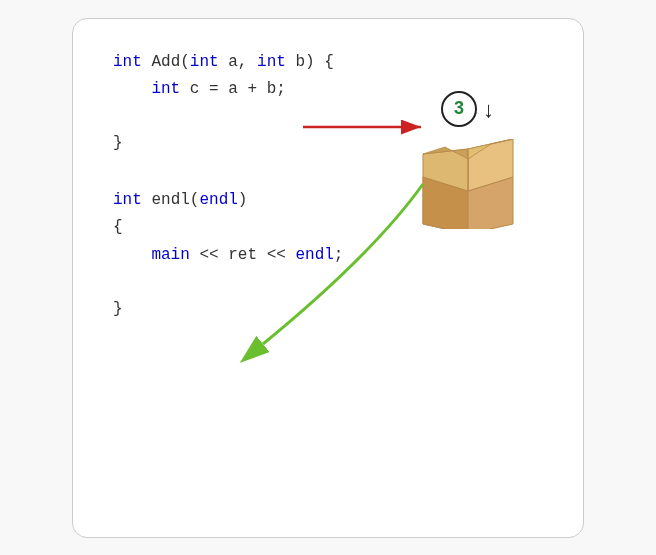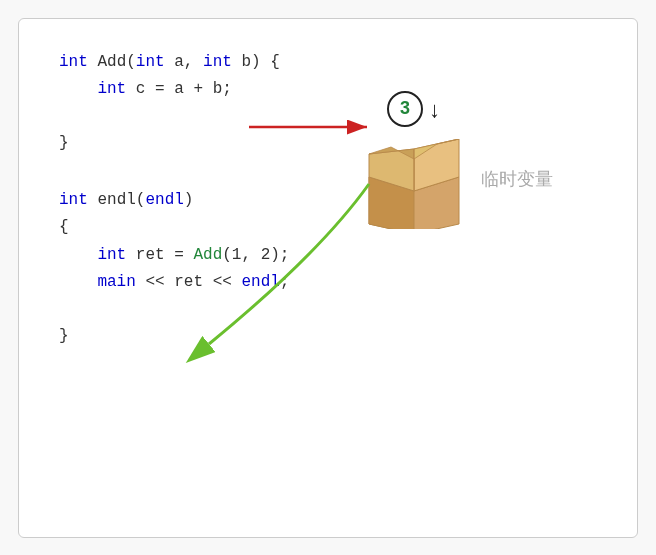--- a/index.html
+++ b/index.html
@@ -6,25 +6,25 @@
     body {
       width: 656px;
       height: 555px;
       background: #f8f8f8;
       display: flex;
       align-items: center;
       justify-content: center;
       font-family: Arial, sans-serif;
     }
     .container {
-      width: 620px;
+      width: 512px;
       height: 520px;
       background: #fff;
       border: 1.5px solid #ccc;
-      border-radius: 6px;
+      border-radius: 15px;
       position: relative;
       padding: 30px 40px;
     }
     .code-block {
       font-family: 'Courier New', Courier, monospace;
       font-size: 16px;
       line-height: 1.7;
     }
     .kw-blue { color: #0000cc; }
     .kw-purple { color: #7c3aed; }
@@ -160,44 +160,40 @@
       <polygon points="10,15 55,10 55,52 10,38" fill="#ddb870" stroke="#b8894a" stroke-width="1"></polygon>
 
       <polygon points="10,15 32,8 55,20 55,10" fill="#c9a058" stroke="#b8894a" stroke-width="0.8"></polygon>
 
       <polygon points="100,0 78,5 55,20 55,10 100,0" fill="#e0c070" stroke="#b8894a" stroke-width="0.8"></polygon>
 
       <line x1="55" y1="10" x2="55" y2="52" stroke="#b8894a" stroke-width="0.8"></line>
     </svg>
   </div>
 
-  <div class="temp-label">临时变量</div>
 
   <svg class="green-arrow-svg" width="300" height="200" style="top:155px; left:100px;">
     <defs>
       <marker id="arrowhead-green" markerWidth="10" markerHeight="7" refX="0" refY="3.5" orient="auto">
         <polygon points="0 0, 10 3.5, 0 7" fill="#6abf2e"></polygon>
       </marker>
     </defs>
 
     <path d="M 250,10 Q 200,80 90,170" fill="none" stroke="#6abf2e" stroke-width="3" marker-end="url(#arrowhead-green)"></path>
   </svg>
 
   <div class="code-block main-fn">
     <div>
       <span class="kw-blue">int</span>
       <span class="plain"> endl(</span><span class="kw-blue">endl</span><span class="plain">)</span>
     </div>
     <div>
       <span class="plain">{</span>
     </div>
     <div>
-      <span class="plain">&nbsp;&nbsp;&nbsp;&nbsp;</span><span class="kw-blue">int</span><span class="plain"> ret = </span><span class="kw-green">Add</span><span class="plain">(1, 2);</span>
-    </div>
-    <div>
       <span class="plain">&nbsp;&nbsp;&nbsp;&nbsp;</span><span class="kw-blue">main</span><span class="plain"> &lt;&lt; ret &lt;&lt; </span><span class="kw-blue">endl</span><span class="plain">;</span>
     </div>
     <div>&nbsp;</div>
     <div>
       <span class="plain">}</span>
     </div>
   </div>
 
 </div>
 

